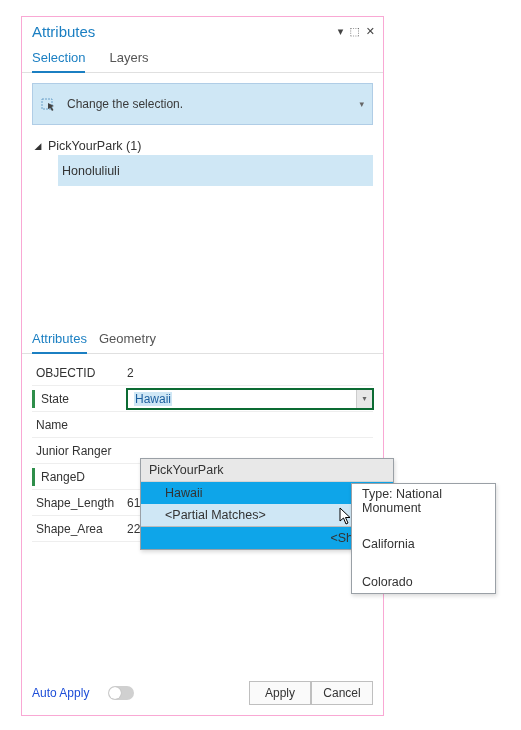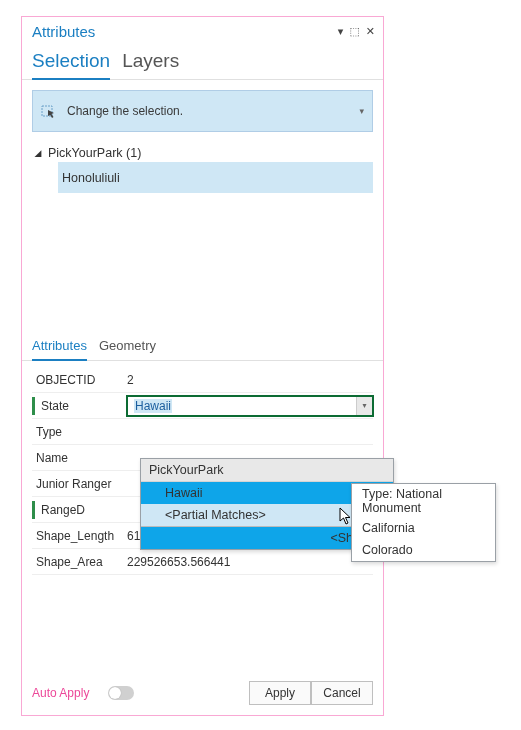--- a/index.html
+++ b/index.html
@@ -24,24 +24,24 @@
   }
   .pane-title {
     color: #1b7fc2;
     font-size: 15px;
   }
   .win-controls { display: flex; gap: 6px; align-items: center; color: #444; }
   .win-controls span { font-size: 11px; cursor: pointer; }
 
   .tabs1 {
     display: flex;
-    gap: 12px;
+    gap: 24px;
     padding: 10px 10px 0 10px;
     border-bottom: 1px solid #e0e0e0;
-    font-size: 19px;
+    font-size: 13px;
   }
   .tab { padding-bottom: 6px; color: #555; cursor: pointer; }
   .tab.active { color: #1b7fc2; border-bottom: 2px solid #1b7fc2; margin-bottom: -1px; }
 
   .sel-bar {
     margin: 10px 10px 6px 10px;
     height: 42px;
     background: #cfe7f5;
     border: 1px solid #b0cde6;
     display: flex;
@@ -182,31 +182,31 @@
     position: absolute;
     left: 351px;
     top: 483px;
     width: 145px;
     border: 1px solid #9aa0a6;
     background: #fff;
     box-shadow: 1px 2px 4px rgba(0,0,0,.15);
     z-index: 6;
     font-size: 12.5px;
   }
-  .sub-item { padding: 4px 10px; height: 22px; display:flex; align-items:center; cursor:pointer; }
+  .sub-item { padding: 4px 10px; height: 22px; display:flex; align-items:center; cursor:pointer;margin-top:16px; }
   .sub-label { padding: 3px 10px 2px; color:#333; background:#fff; }
 
   .footer {
     margin-top: auto;
     padding: 10px;
     display: flex;
     align-items: center;
     justify-content: space-between;
   }
-  .auto-apply { display: flex; align-items: center; gap: 19px; font-size: 12px; color: #ec4899; }
+  .auto-apply { display: flex; align-items: center; gap: 19px; font-size: 12px; color: #1d4ed8; }
   .toggle {
     width: 26px; height: 14px; border-radius: 7px; background: #d0d0d0; position: relative;
   }
   .toggle::after {
     content: ""; position: absolute; left: 1px; top: 1px; width: 12px; height: 12px;
     border-radius: 50%; background: #fff; box-shadow: 0 0 1px rgba(0,0,0,.3);
   }
   .btns { display: flex; gap: 0; }
   .btn {
     min-width: 62px; height: 24px; border: 1px solid #bfbfbf; background: #fafafa;
@@ -276,24 +276,20 @@
 
         <div class="attr-row state-row">
           <div class="edit-bar"></div>
           <div class="attr-label" style="width:90px">State</div>
           <div class="state-box">
             <span class="sel-text">Hawaii</span>
             <div class="dd-btn">▾</div>
           </div>
         </div>
 
-        <div class="attr-row">
-          <div class="attr-label">Type</div>
-          <div class="attr-val"></div>
-        </div>
 
         <div class="attr-row">
           <div class="attr-label">Name</div>
           <div class="attr-val"></div>
         </div>
 
         <div class="attr-row">
           <div class="attr-label">Junior Ranger</div>
           <div class="attr-val"></div>
         </div>

